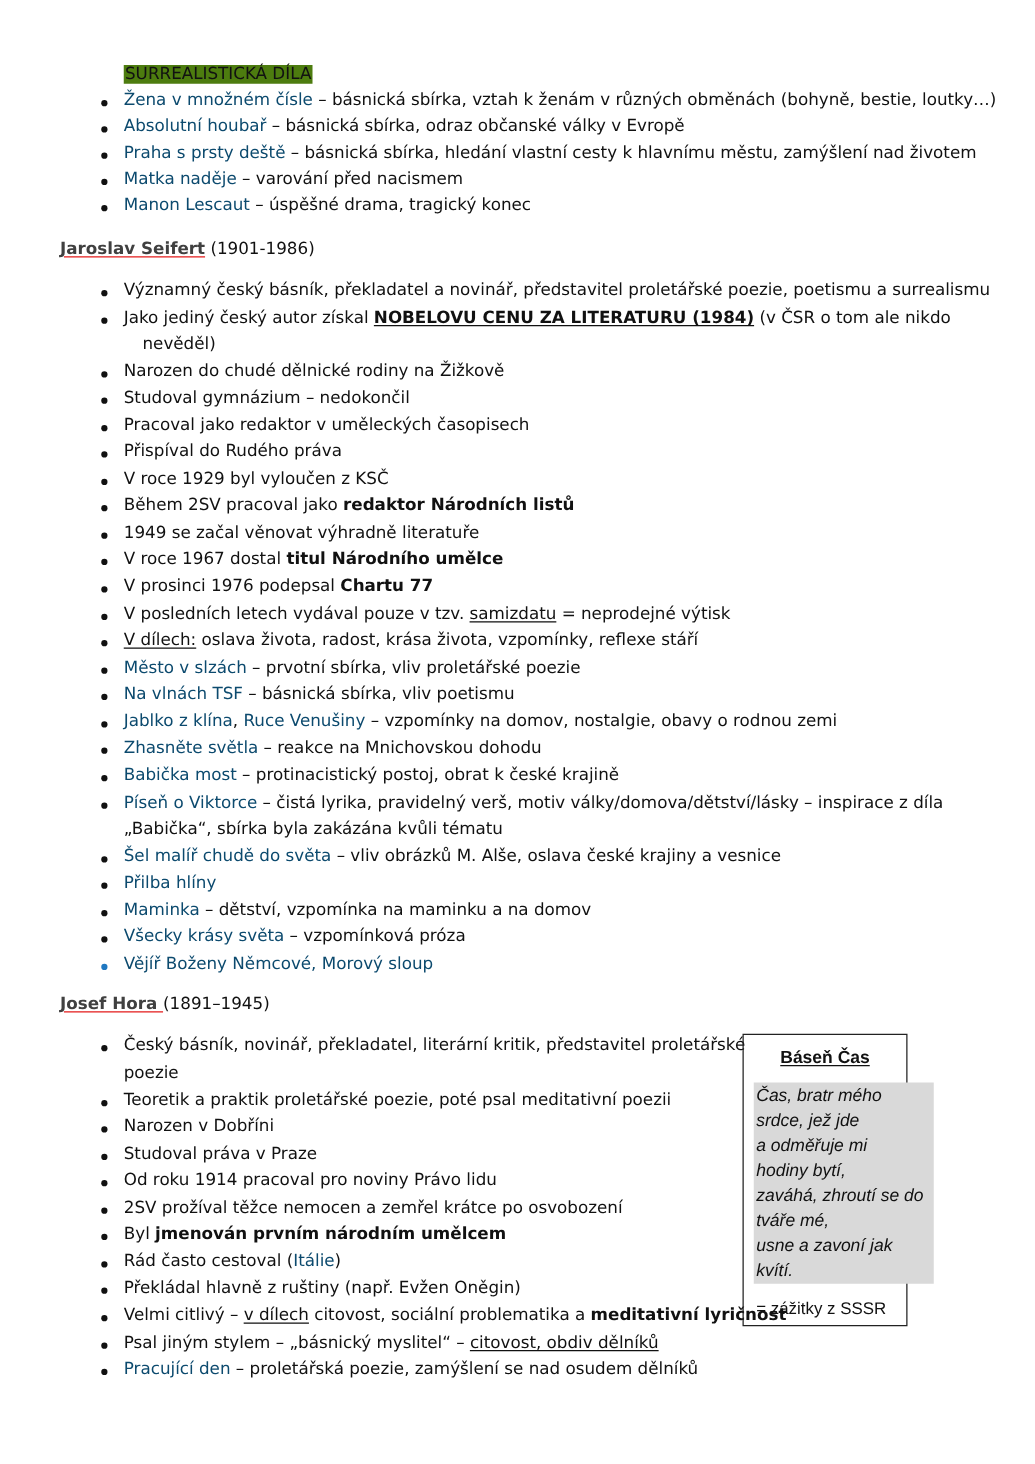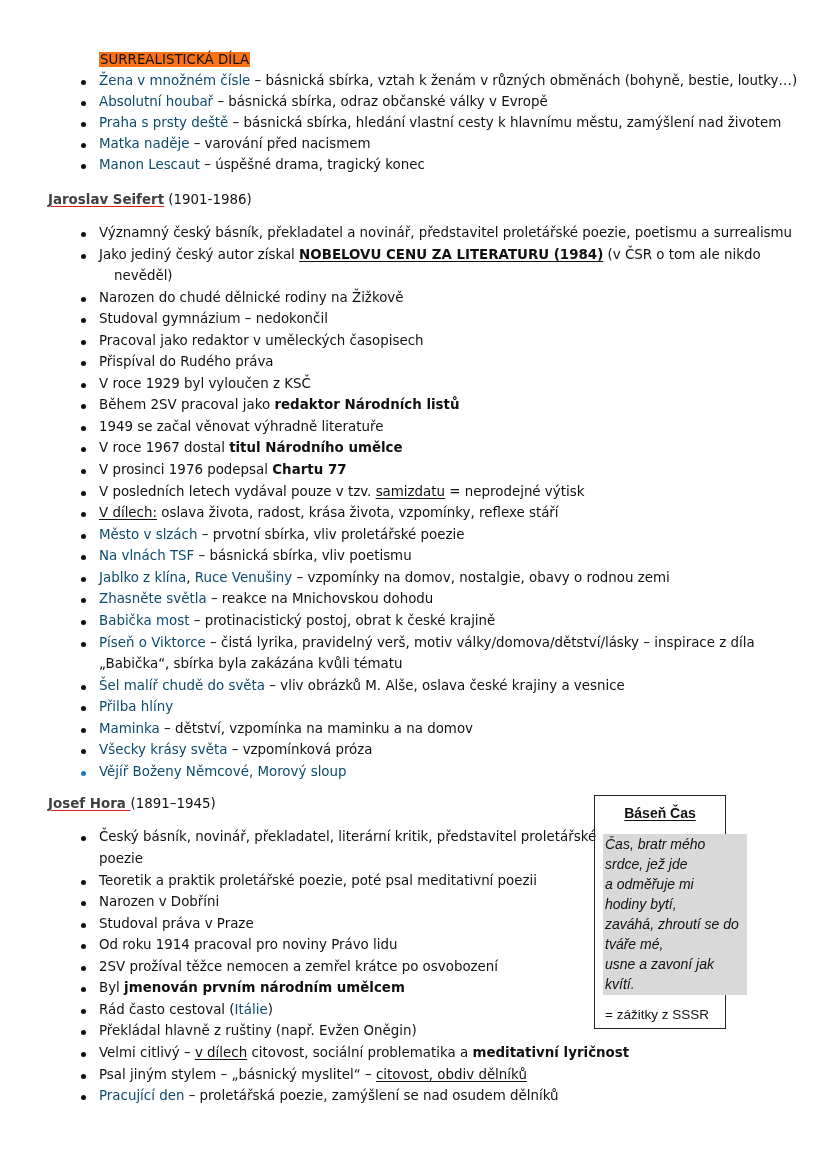--- a/index.html
+++ b/index.html
@@ -5,23 +5,23 @@
   html, body { margin: 0; padding: 0; background: #ffffff; }
   body { width: 828px; height: 1171px; position: relative; overflow: hidden;
          font-family: "DejaVu Sans", sans-serif; color: #111; font-size: 13.4px; }
   .page { position: absolute; left: 0; top: 0; width: 828px; height: 1171px; }
   .line { position: absolute; white-space: nowrap; line-height: 18px; height: 20px; }
   .bullet { position: absolute; width: 5px; height: 5px; border-radius: 50%; background: #111; }
   .bullet.blue { background: #1f78c1; }
   .t { font-weight: normal; color: #0c4a6e; }
   .b { font-weight: bold; }
   .u { text-decoration: underline; text-underline-offset: 2px; }
-  .hl { background: #f97316; padding: 0 1px; }
+  .hl { background: #4d7c0f; padding: 0 1px; }
   .heading { color: #404040; font-weight: bold; text-decoration: underline; text-decoration-color: #e31b1b; text-underline-offset: 2px; }
-  .box { position: absolute; left: 594px; top: 795px; width: 132px; height: 234px;
+  .box { position: absolute; left: 594px; top: 827px; width: 132px; height: 234px;
          border: 1px solid #222; box-sizing: border-box; font-family: "Liberation Sans", sans-serif; padding-left: 44px; }
   .box-title { position: absolute; left: 0; right: 0; top: 9px; text-align: center;
                font-weight: bold; font-size: 14px; }
   .box-title span { text-decoration: underline; text-underline-offset: 2px; }
   .poem { position: absolute; left: 8px; top: 38px; width: 144px; height: 161px; background: #d9d9d9;
           font-style: italic; font-size: 14px; line-height: 20px; padding: 0 0 0 2px; box-sizing: border-box; }
   .poem div { white-space: nowrap; }
   .box-note { position: absolute; left: 10px; top: 211px; font-size: 13.5px; }
 </style>
 </head>

